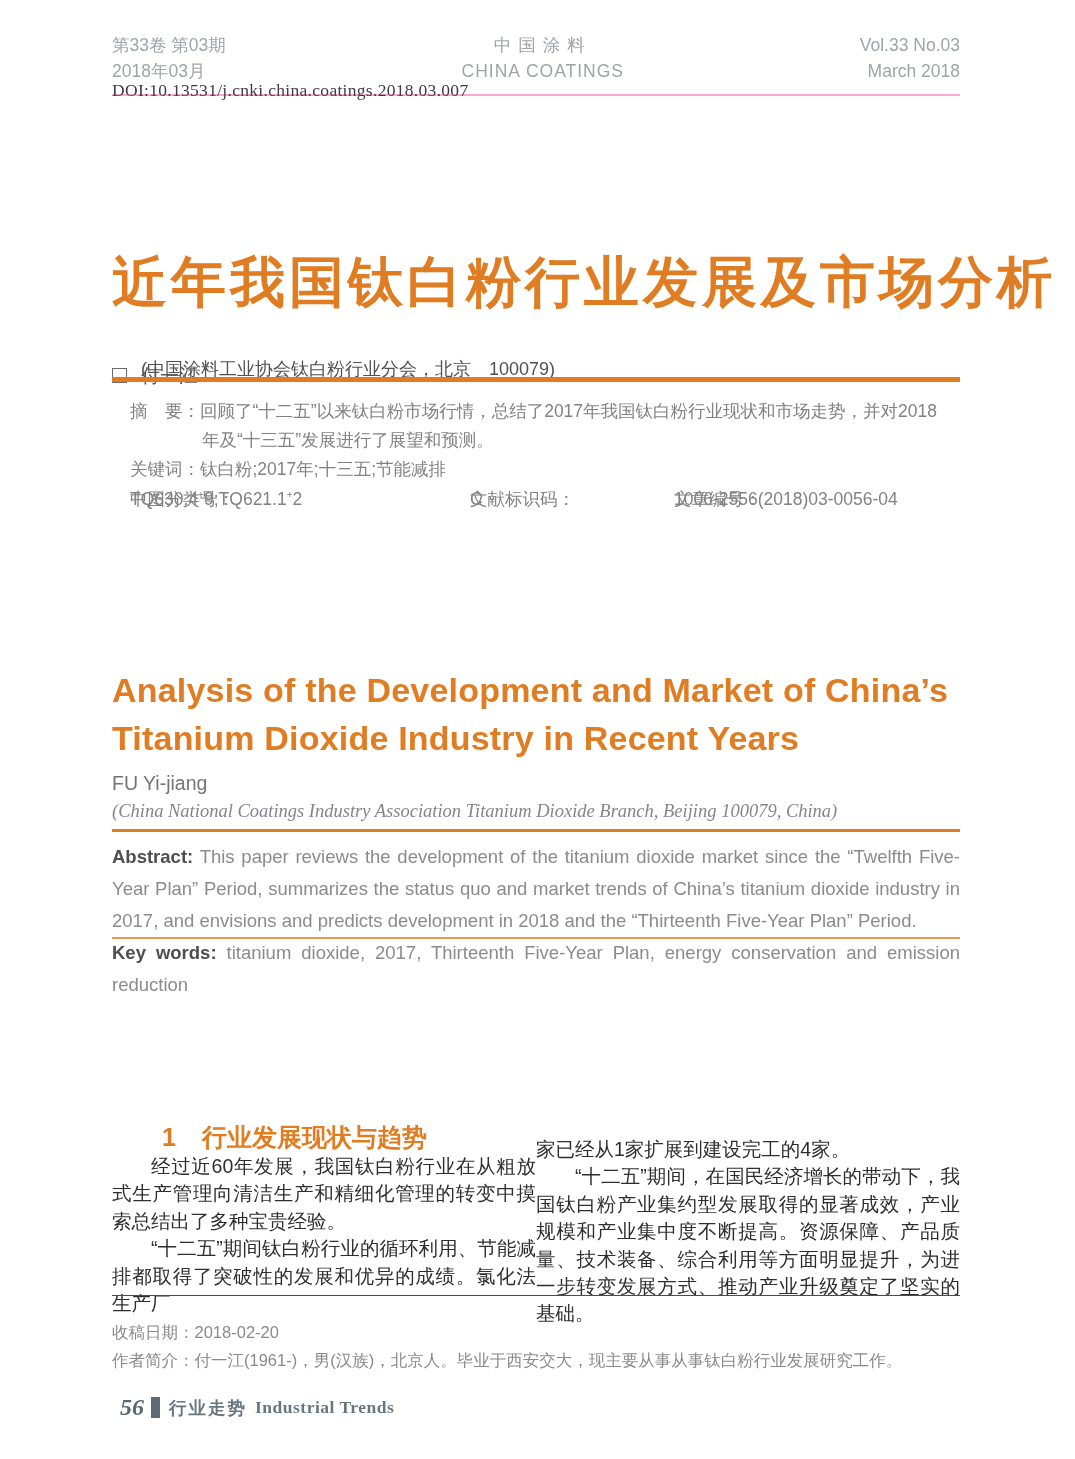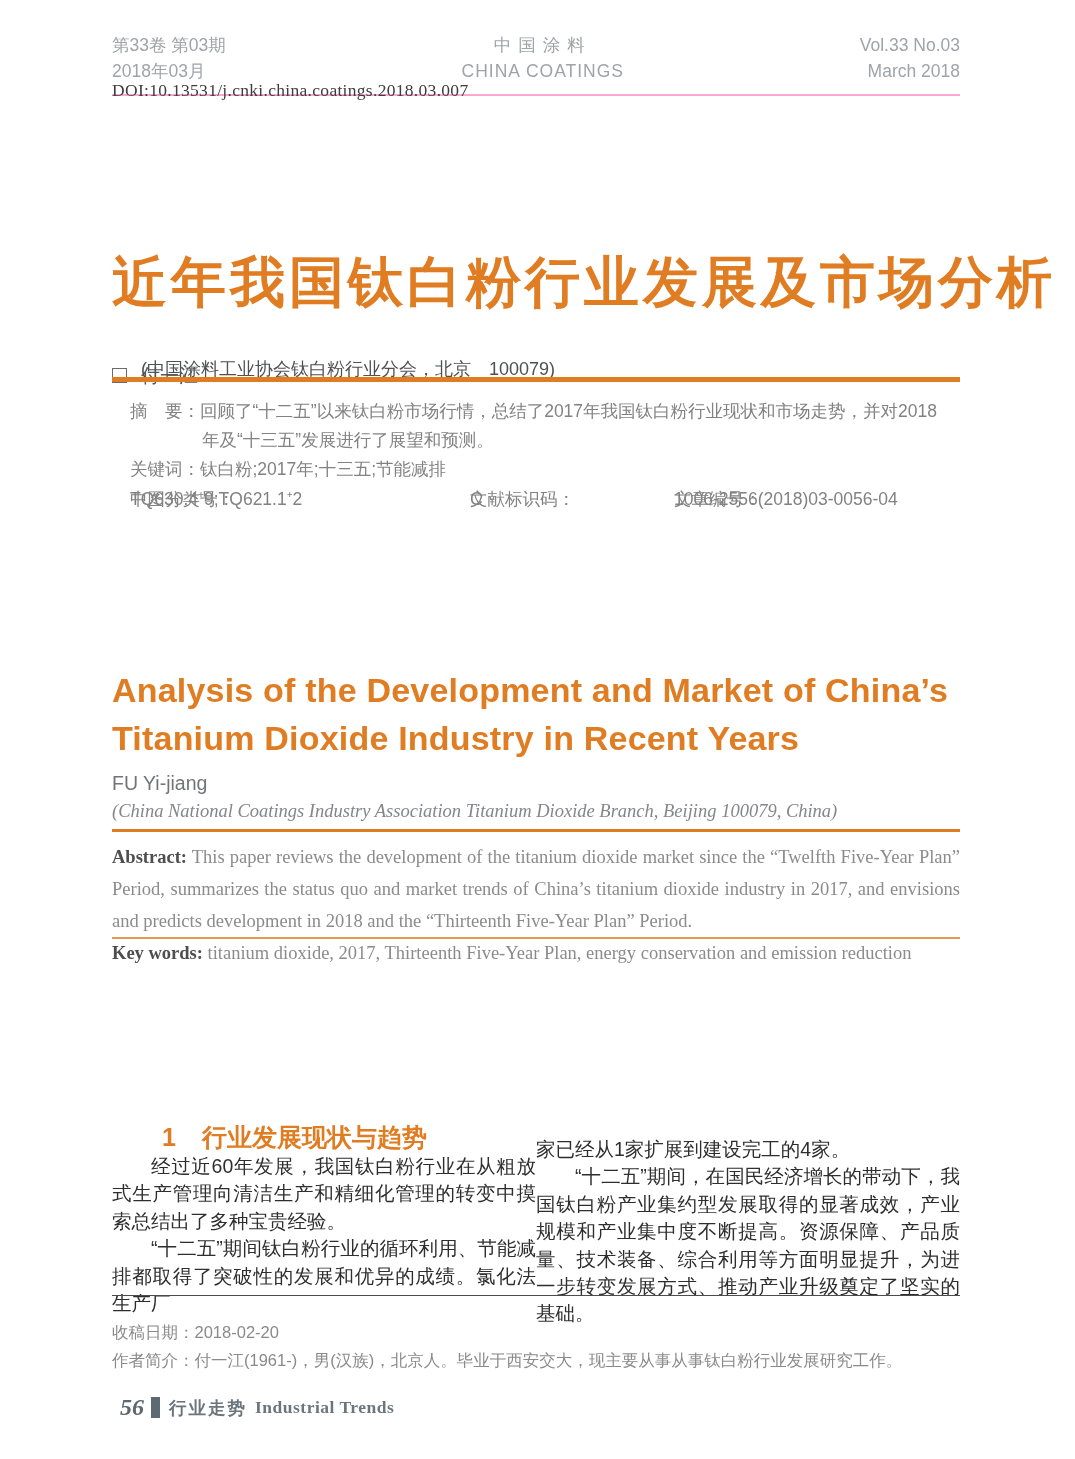--- a/index.html
+++ b/index.html
@@ -33,21 +33,21 @@
   .clc-row span{position:absolute;top:0;white-space:nowrap;}
   .clc-a{left:0;} .clc-b{left:340px;} .clc-c{left:544px;}
 
   
   .title-en{top:666px;color:#e07c21;font-weight:bold;font-size:34px;line-height:48px;letter-spacing:.2px;}
   .author-en{top:772px;color:#737476;font-size:19.5px;}
   .affil-en{top:801px;color:#85868a;font-size:18.5px;font-style:italic;font-family:"Liberation Serif",serif;}
   .rule2{top:829px;height:3px;background:#e07c21;}
 
   .abstract-en{top:841px;color:#8b8b8b;font-size:18.5px;line-height:32px;
-               font-family:Liberation Serif, serif;text-align:justify;}
+               font-family:Liberation Sans, sans-serif;text-align:justify;}
   .abstract-en b{color:#4e4e4e;}
   .rule3{top:937px;height:2px;background:#e29a4e;}
 
   
   .bodycols{top:1121px;display:flex;}
   .col{flex:1;color:#2e2e2e;font-size:19.5px;line-height:27.4px;text-align:justify;}
   .sec-head{color:#e07c21;font-size:25px;font-weight:bold;line-height:32px;margin:0 0 7px 0;}
   .sec-head .num{margin-right:26px;}
   .col p{margin:0;text-indent:2em;}
   .col p.cont{text-indent:0;}

